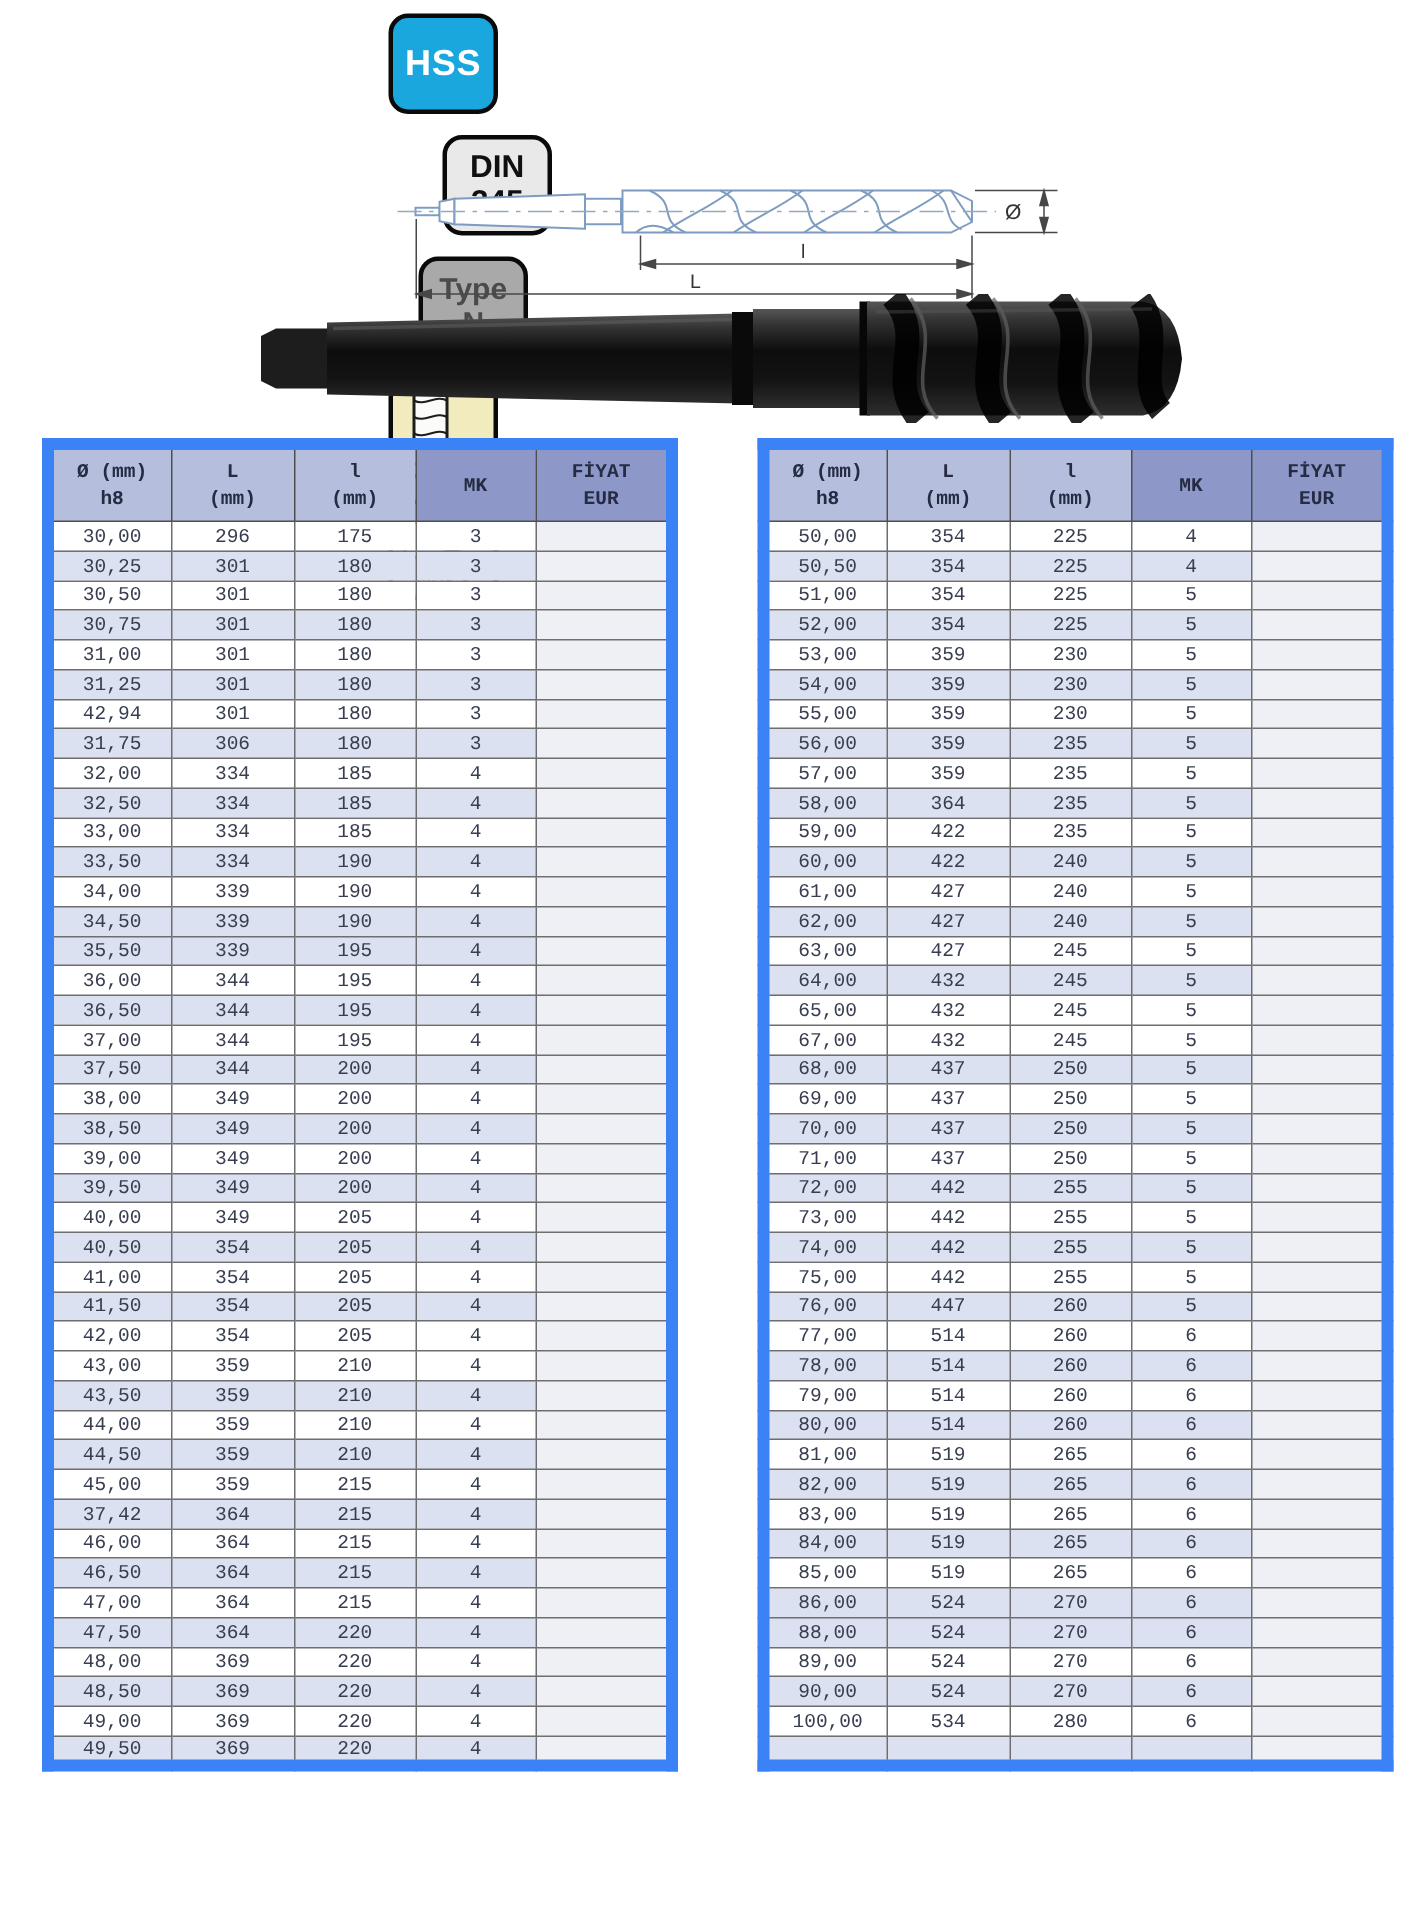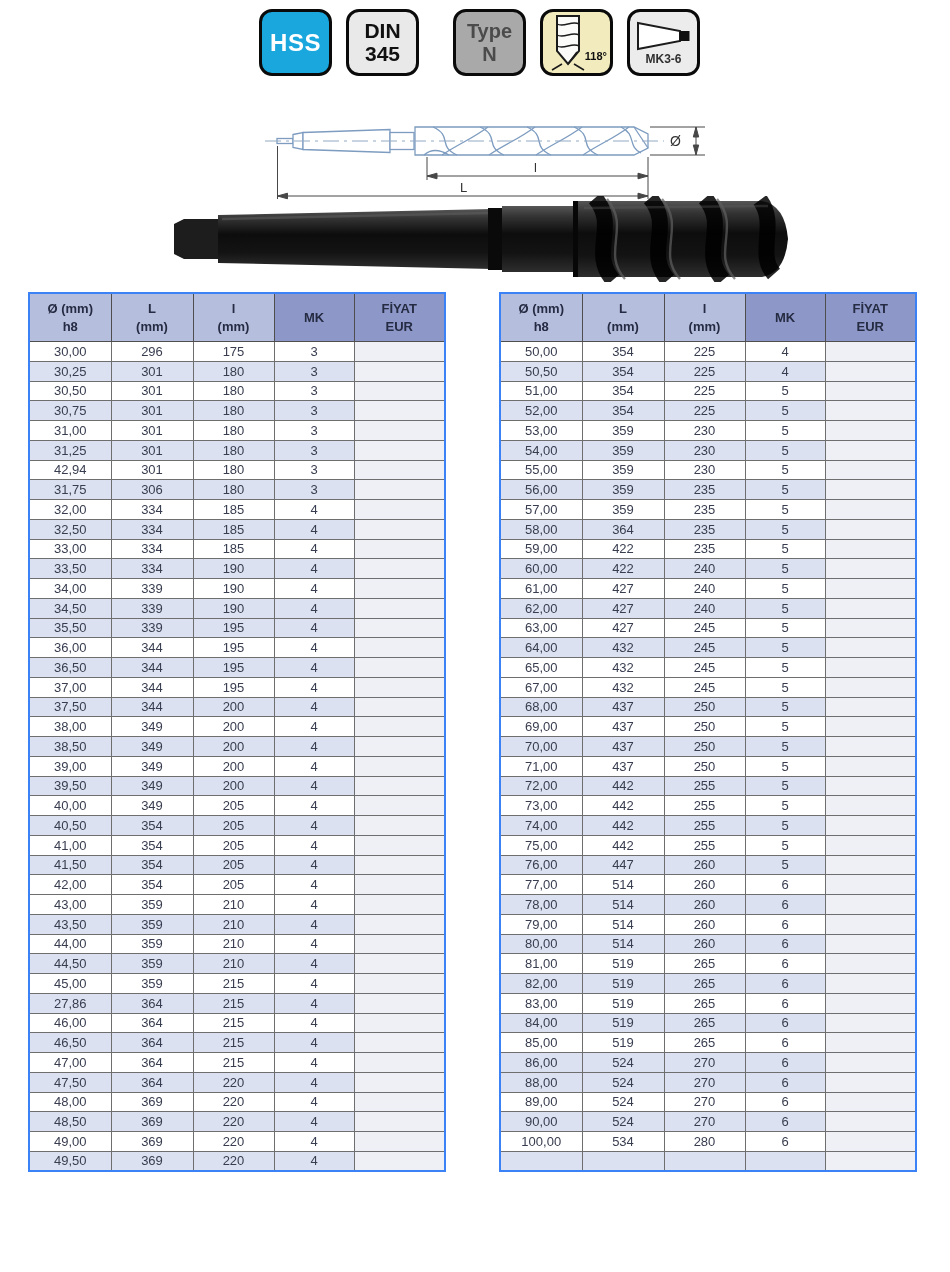--- a/index.html
+++ b/index.html
@@ -1,38 +1,38 @@
 <!DOCTYPE html>
 <html><head>
 <meta charset="utf-8">
 <style>
   * { margin: 0; padding: 0; box-sizing: border-box; }
   body { background: #ffffff; font-family: "Liberation Sans", "DejaVu Sans", sans-serif; }
   .page { position: relative; width: 950px; height: 1272px; background: #ffffff; overflow: hidden; }
 
   
-  .badges { position: absolute; left: 259px; top: 9px; display: flex; gap: 14px; }
+  .badges { position: absolute; left: 259px; top: 9px; display: flex; gap: 14px; flex-direction: column; }
   .badge { position: relative; width: 73px; height: 67px; border: 3px solid #0a0a0a; border-radius: 13px;
            display: flex; flex-direction: column; align-items: center; justify-content: center;
            text-align: center; overflow: hidden; }
   .badge-hss   { font-size: 24px; font-weight: bold; letter-spacing: .5px; }
-  .badge-din   { font-size: 21px; font-weight: bold; line-height: 1.08; }
+  .badge-din   { font-size: 21px; font-weight: bold; line-height: 1.08; margin-left: 36px; }
   .badge-type  { font-size: 20px; font-weight: 600; line-height: 1.12; }
   .badge-angle .angle-label { position: absolute; right: 3px; bottom: 11px; font-size: 11px; font-weight: bold; }
   .badge-angle svg { position: absolute; left: 5px; top: 3px; }
   .badge-mk svg { position: absolute; left: 6px; top: 8px; }
   .badge-mk .mk-label { position: absolute; left: 0; right: 0; bottom: 7px; font-size: 12px; font-weight: 600; }
 
   
   .diagram { position: absolute; left: 228px; top: 96px; }
   .photo   { position: absolute; left: 170px; top: 196px; }
 
   
   .tables { position: absolute; left: 28px; top: 292px; display: flex; gap: 53px; }
-  table { border-collapse: collapse; table-layout: fixed; width: 416px; border: 2px solid #3b82f6; }
+  table { border-collapse: collapse; table-layout: fixed; width: 416px; border: 8px solid #3b82f6; font-family: Liberation Mono, monospace; }
   col.c0 { width: 82px; } col.c1 { width: 82px; } col.c2 { width: 81px; }
   col.c3 { width: 80px; } col.c4 { width: 91px; }
   th { background: #b5bedd; color: #252b42; font-size: 13px; font-weight: bold; line-height: 1.35;
        padding: 6px 0; border: 1px solid #4e4e4e; }
   th.dark { background: #8d98c8; }
   td { height: 19.75px; text-align: center; vertical-align: middle; font-size: 13px; color: #383d4f;
        border: 1px solid #6e6e6e; padding: 0; background: #ffffff; }
   tr.alt td { background: #dbe1f0; }
   tr td.price { background: #eef0f5; }
 </style>
@@ -396,21 +396,21 @@
             <td class="price"></td>
           </tr>
           <tr>
             <td>45,00</td>
             <td>359</td>
             <td>215</td>
             <td>4</td>
             <td class="price"></td>
           </tr>
           <tr class="alt">
-            <td>27,86</td>
+            <td>37,42</td>
             <td>364</td>
             <td>215</td>
             <td>4</td>
             <td class="price"></td>
           </tr>
           <tr>
             <td>46,00</td>
             <td>364</td>
             <td>215</td>
             <td>4</td>

